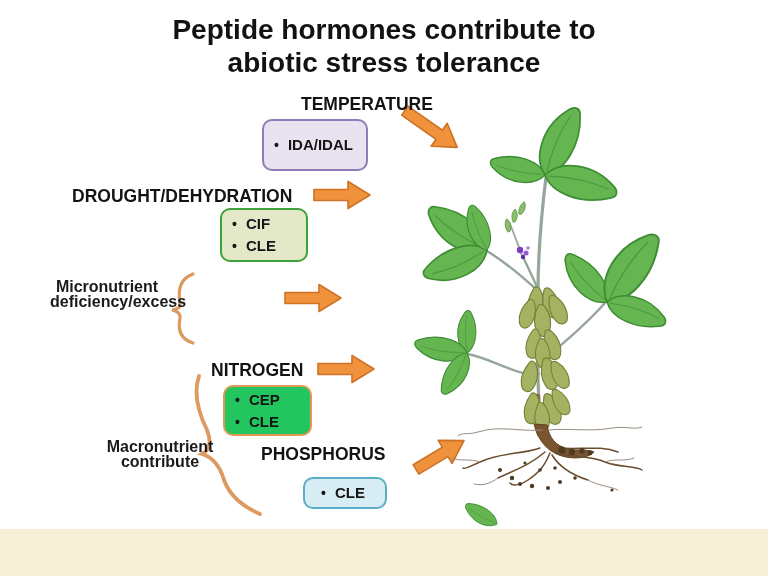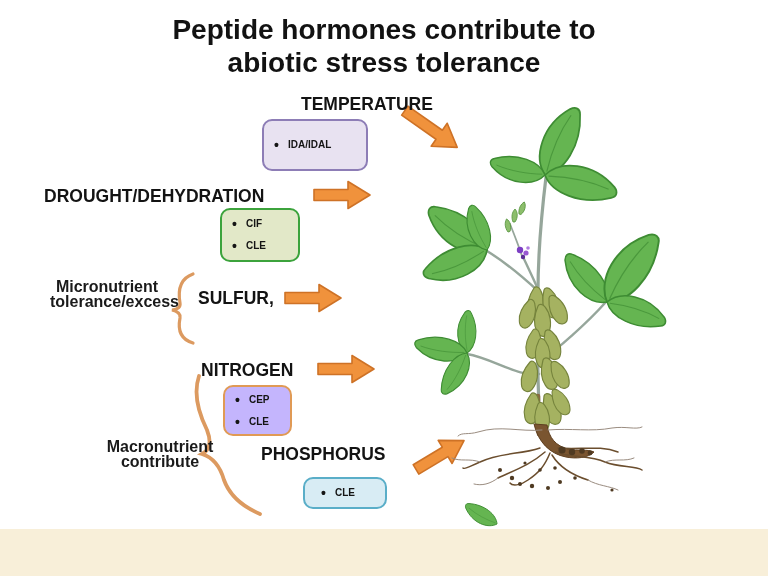--- a/index.html
+++ b/index.html
@@ -5,21 +5,21 @@
   html,body{margin:0;padding:0;background:#fff;}
   .slide{position:relative;width:768px;height:576px;background:#ffffff;overflow:hidden;
          font-family:"Liberation Sans",sans-serif;color:#111;}
   .abs{position:absolute;}
   .title{left:0;top:13px;width:768px;text-align:center;font-size:28px;font-weight:bold;
          line-height:33px;color:#121212;}
   .stress-label{font-size:17.5px;font-weight:bold;white-space:nowrap;color:#131313;}
   .group-label{font-size:16px;font-weight:bold;text-align:center;line-height:14.5px;color:#1a1a1a;}
   .pep-box{box-sizing:border-box;border-style:solid;border-width:2.5px;border-radius:10px;
            display:flex;flex-direction:column;justify-content:center;padding:2px 6px 2px 10px;}
-  .pep-item{display:flex;align-items:center;font-size:10px;font-weight:bold;line-height:22px;color:#151515;}
+  .pep-item{display:flex;align-items:center;font-size:15px;font-weight:bold;line-height:22px;color:#151515;}
   .pep-item::before{content:"•";margin-right:9px;font-size:14px;}
   .footer{left:0;top:529px;width:768px;height:47px;background:#F8EFD9;}
   svg.overlay{position:absolute;left:0;top:0;pointer-events:none;}
 </style>
 </head>
 <body>
 
 <div class="slide">
 
   <svg class="overlay" width="768" height="576" viewBox="0 0 768 576">
@@ -151,36 +151,35 @@
   <div class="abs title">
     <div>Peptide hormones contribute to</div>
     <div>abiotic stress tolerance</div>
   </div>
 
   <div class="abs stress-label" style="left:261px;top:94px;margin-left:40px;">TEMPERATURE</div>
   <div class="abs pep-box" style="left:262px;top:119px;width:106px;height:52px;border-color:#8D7DB6;background:#E8E2F1;">
     <div class="pep-item">IDA/IDAL</div>
   </div>
 
-  <div class="abs stress-label" style="left:44px;top:186px;">DROUGHT/DEHYDRATION</div>
-  <div class="abs pep-box" style="left:220px;top:208px;width:80px;height:54px;border-color:#3CA33C;background:#E2E8C8;">
+  <div class="abs stress-label" style="left:72px;top:186px;">DROUGHT/DEHYDRATION</div>
+  <div class="abs pep-box" style="left:220px;top:208px;width:88px;height:54px;border-color:#3CA33C;background:#E2E8C8;">
     <div class="pep-item">CIF</div>
     <div class="pep-item">CLE</div>
   </div>
 
   <div class="abs group-label" style="left:50px;top:280px;width:114px;">
     <div>Micronutrient</div>
-    <div>tolerance/excess</div>
+    <div>deficiency/excess</div>
   </div>
   <div class="abs stress-label" style="left:198px;top:285px;line-height:27px;">
-    <div>SULFUR,</div>
-  </div>
-
-  <div class="abs stress-label" style="left:201px;top:360px;">NITROGEN</div>
-  <div class="abs pep-box" style="left:223px;top:385px;width:69px;height:51px;border-color:#E09A55;background:#c4b5fd;">
+  </div>
+
+  <div class="abs stress-label" style="left:211px;top:360px;">NITROGEN</div>
+  <div class="abs pep-box" style="left:223px;top:385px;width:89px;height:51px;border-color:#E09A55;background:#22c55e;">
     <div class="pep-item">CEP</div>
     <div class="pep-item">CLE</div>
   </div>
 
   <div class="abs group-label" style="left:105px;top:440px;width:110px;">
     <div>Macronutrient</div>
     <div>contribute</div>
   </div>
 
   <div class="abs stress-label" style="left:261px;top:444px;">PHOSPHORUS</div>

